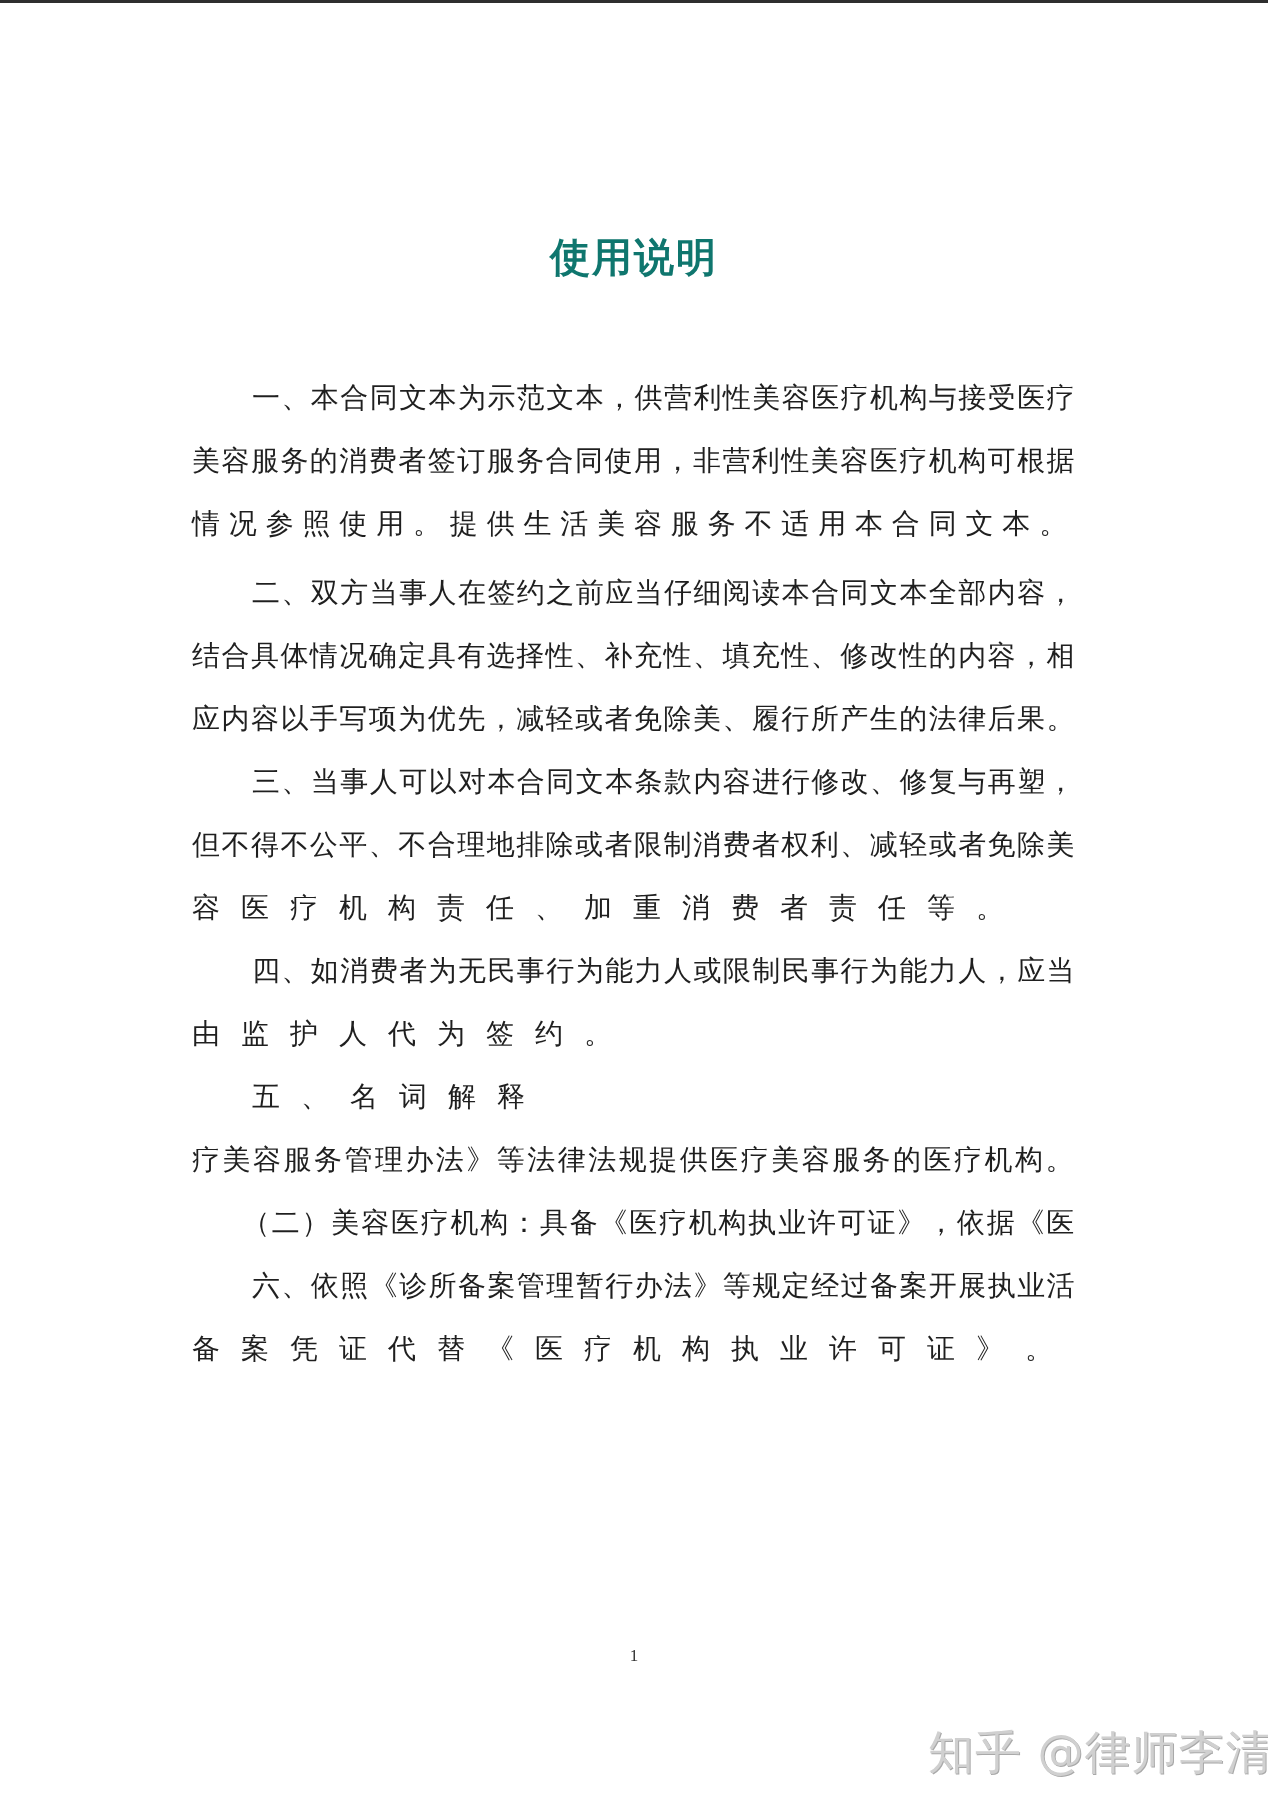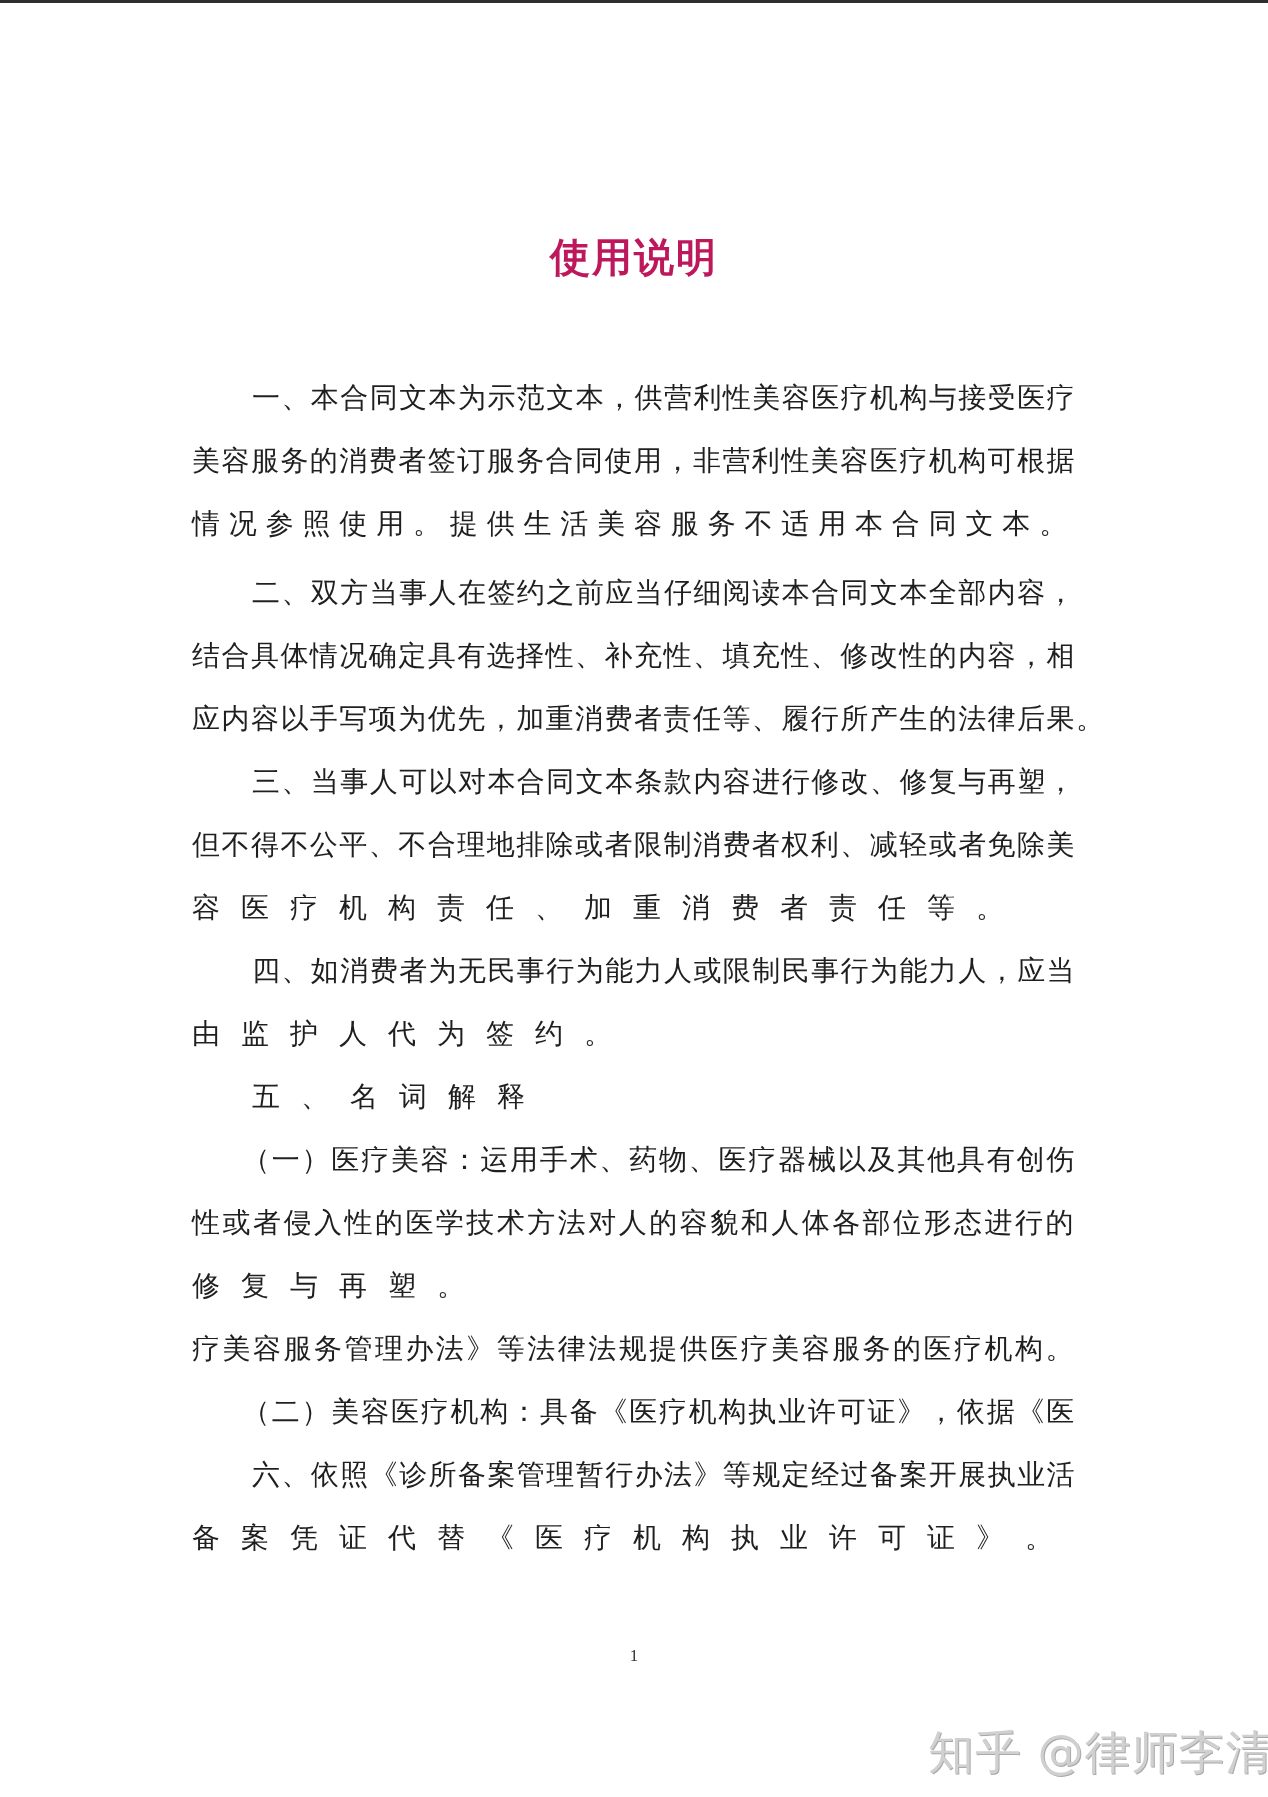--- a/index.html
+++ b/index.html
@@ -24,21 +24,21 @@
     }
     .page-title {
       position: absolute;
       left: 0;
       top: 232px;
       width: 1268px;
       text-align: center;
       font-size: 40px;
       font-weight: bold;
       letter-spacing: 2px;
-      color: #be185d;
+      color: #0f766e;
       line-height: 50px;
     }
     .body-text {
       position: absolute;
       left: 192px;
       top: 366px;
       width: 884px;
     }
     .para {
       font-size: 28px;
@@ -91,43 +91,38 @@
 
   <div class="para" style="margin-bottom:6px;">
     <span class="line indent" style="letter-spacing: 1.42857px;">一、本合同文本为示范文本，供营利性美容医疗机构与接受医疗</span>
     <span class="line" style="letter-spacing: 1.46667px;">美容服务的消费者签订服务合同使用，非营利性美容医疗机构可根据</span>
     <span class="line" style="letter-spacing: 8.83333px;">情况参照使用。提供生活美容服务不适用本合同文本。</span>
   </div>
 
   <div class="para" style="margin-bottom:0px;">
     <span class="line indent" style="letter-spacing: 1.42857px;">二、双方当事人在签约之前应当仔细阅读本合同文本全部内容，</span>
     <span class="line" style="letter-spacing: 1.46667px;">结合具体情况确定具有选择性、补充性、填充性、修改性的内容，相</span>
-    <span class="line" style="letter-spacing: 1.46667px;">应内容以手写项为优先，加重消费者责任等、履行所产生的法律后果。</span>
+    <span class="line" style="letter-spacing: 1.46667px;">应内容以手写项为优先，减轻或者免除美、履行所产生的法律后果。</span>
   </div>
 
   <div class="para">
     <span class="line indent" style="letter-spacing: 1.42857px;">三、当事人可以对本合同文本条款内容进行修改、修复与再塑，</span>
     <span class="line" style="letter-spacing: 1.46667px;">但不得不公平、不合理地排除或者限制消费者权利、减轻或者免除美</span>
     <span class="line" style="letter-spacing: 21px; font-family: Liberation Serif, serif;">容医疗机构责任、加重消费者责任等。</span>
   </div>
 
   <div class="para">
     <span class="line indent" style="letter-spacing: 1.42857px;">四、如消费者为无民事行为能力人或限制民事行为能力人，应当</span>
     <span class="line" style="letter-spacing: 21px;">由监护人代为签约。</span>
   </div>
 
   <div class="para">
     <span class="line indent" style="letter-spacing: 21px;">五、名词解释</span>
   </div>
 
-  <div class="para">
-    <span class="line indent-sub" style="letter-spacing: 1.78571px;">（一）医疗美容：运用手术、药物、医疗器械以及其他具有创伤</span>
-    <span class="line" style="letter-spacing: 2.48276px;">性或者侵入性的医学技术方法对人的容貌和人体各部位形态进行的</span>
-    <span class="line" style="letter-spacing: 21px;">修复与再塑。</span>
-  </div>
 
   <div class="para">
     <span class="line" style="letter-spacing: 2.48276px;">疗美容服务管理办法》等法律法规提供医疗美容服务的医疗机构。</span>
     <span class="line indent-sub" style="letter-spacing: 1.78571px;">（二）美容医疗机构：具备《医疗机构执业许可证》，依据《医</span>
   </div>
 
   <div class="para">
     <span class="line indent" style="letter-spacing: 1.42857px;">六、依照《诊所备案管理暂行办法》等规定经过备案开展执业活</span>
     <span class="line" style="letter-spacing: 21px;">备案凭证代替《医疗机构执业许可证》。</span>
   </div>

